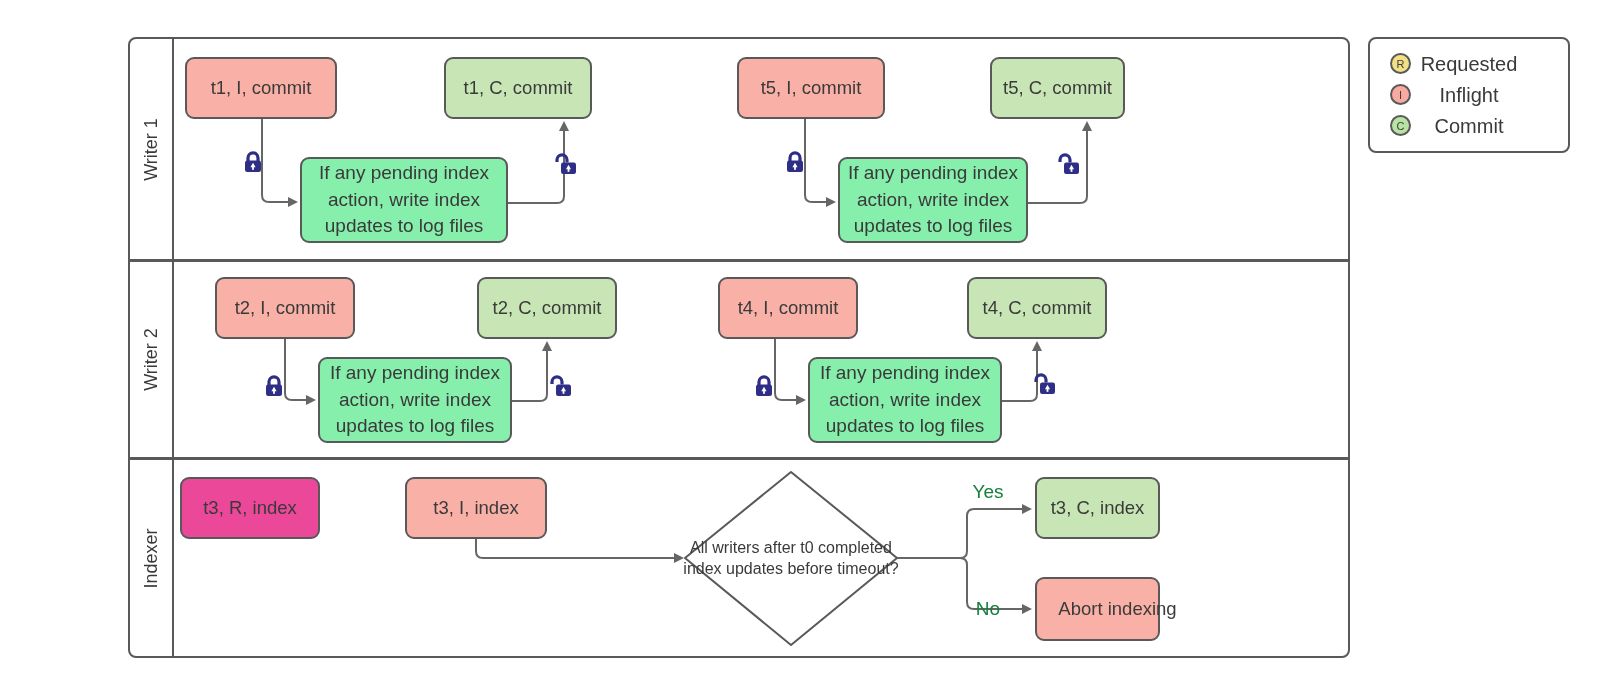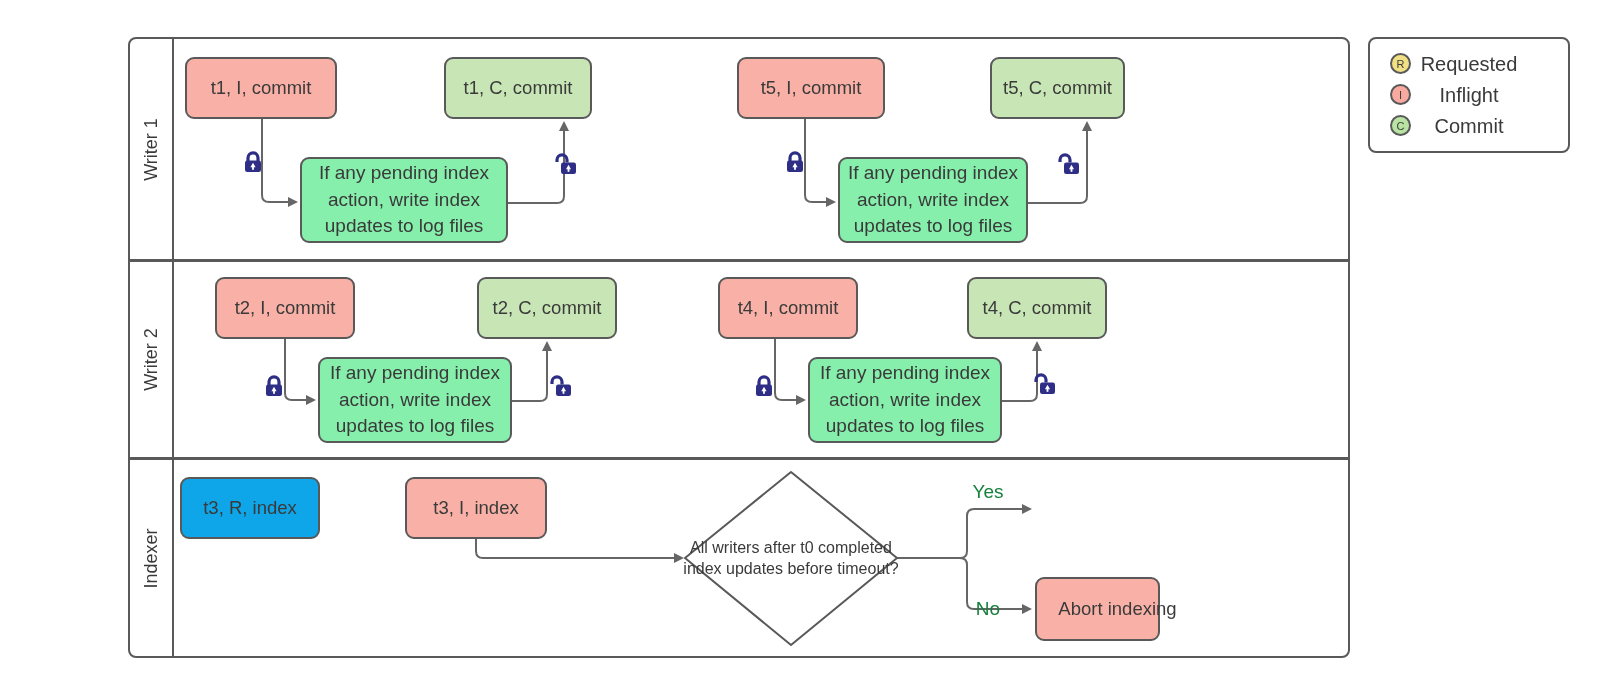--- a/index.html
+++ b/index.html
@@ -12,21 +12,21 @@
   .label-sep{position:absolute;left:42px;top:0;bottom:0;width:2px;background:#595959;}
   .lane-label{position:absolute;left:0;width:42px;display:flex;align-items:center;justify-content:center;}
   .lane-label span{transform:rotate(-90deg);white-space:nowrap;font-size:18px;color:#3a3a3a;}
   
   .node{position:absolute;box-sizing:border-box;border:2px solid #595959;border-radius:9px;
         display:flex;align-items:center;justify-content:center;text-align:center;
         font-size:18.5px;line-height:1.25;}
   .state{height:62px;white-space:nowrap;}
   .inflight{background:#f9b1a7;}
   .commit{background:#c8e6b5;}
-  .requested{background:#0ea5e9;}
+  .requested{background:#ec4899;}
   .process{background:#86efac;font-size:19px;line-height:1.42;padding:2px 4px;}
   .diamond-text{position:absolute;display:flex;align-items:center;justify-content:center;
         text-align:center;font-size:16px;line-height:1.32;}
   .edge-label{position:absolute;width:60px;text-align:center;font-size:19px;color:#15803d;}
   .lock{position:absolute;width:26px;height:26px;}
   
   .wires{position:absolute;left:0;top:0;width:1609px;height:700px;}
   
   .legend{position:absolute;left:1368px;top:37px;width:202px;height:116px;box-sizing:border-box;
           border:2px solid #595959;border-radius:8px;background:#fff;
@@ -122,20 +122,23 @@
 
   <div class="node state requested" style="left:180px;top:477px;width:140px;">
       <span>t3, R, index</span>
     </div>
   <div class="node state inflight" style="left:405px;top:477px;width:142px;">
       <span>t3, I, index</span>
     </div>
   <div class="diamond-text" style="left:683px;top:498px;width:216px;height:120px;">All writers after t0 completed index updates before timeout?</div>
   <div class="edge-label" style="left:958px;top:481px;">Yes</div>
   <div class="edge-label" style="left:958px;top:598px;">No</div>
+  <div class="node state commit" style="left:1035px;top:477px;width:125px;">
+      <span>t3, C, index</span>
+    </div>
   <div class="node state inflight" style="left:1035px;top:577px;width:125px;height:64px;padding-left:40px;">
       <span>Abort indexing</span>
     </div>
 
   <div class="lock" style="left:240px;top:149px;">
     <svg viewBox="0 0 26 26" width="26" height="26">
         <path d="M8,12 V8.8 a5,5 0 0 1 10,0 V12" fill="none" stroke="#2e2e87" stroke-width="3.2"></path>
         <rect x="5" y="11.5" width="16" height="11.5" rx="2.2" fill="#2e2e87"></rect>
         <path d="M13,13.8 l2.6,4.4 h-5.2 z" fill="#fff"></path>
         <rect x="12.1" y="17.6" width="1.8" height="3.2" fill="#fff"></rect>

